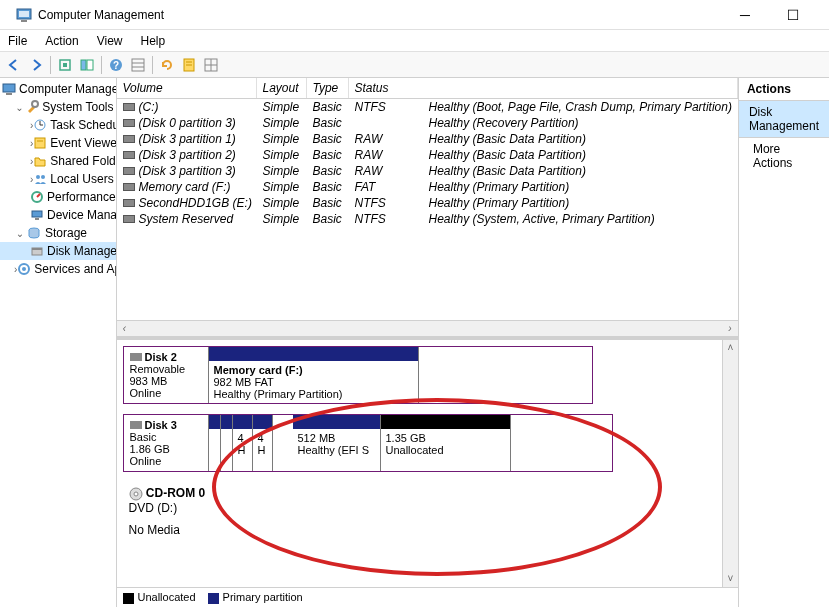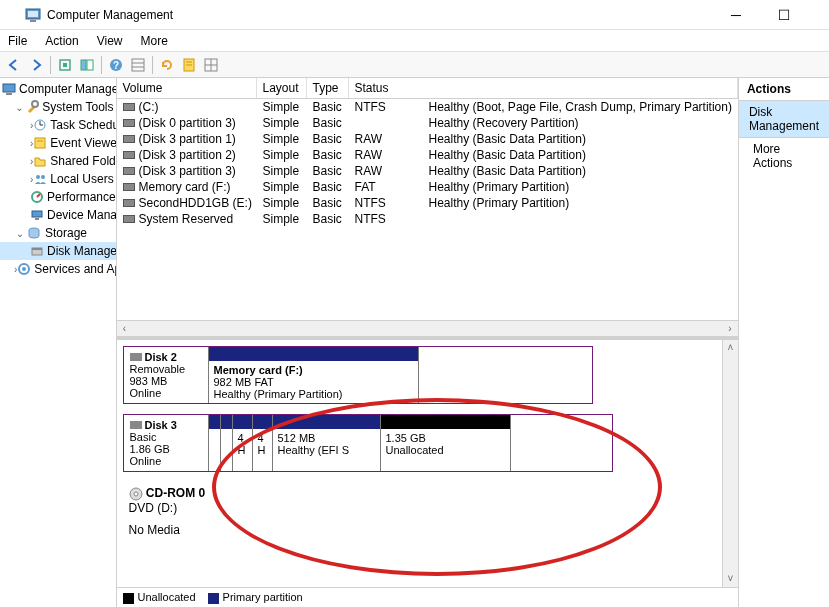--- a/index.html
+++ b/index.html
@@ -1,37 +1,37 @@
 <!DOCTYPE html>
 <html><head>
 <meta charset="utf-8">
 <style>
 * { box-sizing: border-box; margin: 0; padding: 0; }
 body { font-family: "Segoe UI", Tahoma, sans-serif; font-size: 12px; background: #fff; color: #000; width: 829px; height: 607px; overflow: hidden; }
-.titlebar { display: flex; align-items: center; height: 30px; padding: 0 25px; border-bottom: 1px solid #e0e0e0; }
+.titlebar { display: flex; align-items: center; height: 30px; padding: 0 16px; border-bottom: 1px solid #e0e0e0; }
 .titlebar-icon { width: 16px; height: 16px; margin-right: 6px; }
 .titlebar-title { flex: 1; font-size: 12px; }
 .titlebar-btns { display: flex; gap: 8px; }
 .tb-btn { width: 40px; height: 20px; display: flex; align-items: center; justify-content: center; font-size: 14px; cursor: pointer; }
 .menubar { display: flex; gap: 2px; padding: 2px 0; height: 22px; border-bottom: 1px solid #e0e0e0; }
 .menu-item { padding: 2px 8px; cursor: pointer; }
 .toolbar { display: flex; align-items: center; gap: 2px; padding: 2px 4px; height: 26px; border-bottom: 1px solid #d0d0d0; background: #f8f8f8; }
 .tb-icon { width: 20px; height: 20px; display: flex; align-items: center; justify-content: center; cursor: pointer; border: 1px solid transparent; }
 .tb-sep { width: 1px; height: 18px; background: #c0c0c0; margin: 0 2px; }
 .main { display: flex; height: calc(100% - 78px); }
 .nav { width: 167px; border-right: 1px solid #d0d0d0; overflow: auto; padding: 2px 0; background: #fff; }
 .tree-item { display: flex; align-items: center; padding: 1px 2px; cursor: pointer; white-space: nowrap; }
 .tree-item.selected { background: #cce8ff; }
 .tree-toggle { width: 12px; text-align: center; font-size: 10px; color: #666; }
 .tree-icon { width: 16px; height: 16px; margin-right: 3px; display: inline-flex; align-items: center; justify-content: center; }
 .indent-0 { padding-left: 2px; }
 .indent-1 { padding-left: 14px; }
 .indent-2 { padding-left: 30px; }
 .content { flex: 1; display: flex; flex-direction: column; border-right: 1px solid #d0d0d0; }
-.volume-table { flex: 0 0 auto; height: 262px; overflow: auto; border-bottom: 4px solid #d0d0d0; position: relative; }
+.volume-table { flex: 0 0 auto; height: 262px; overflow: auto; border-bottom: 4px solid #d0d0d0; position: relative; font-style: italic; }
 .vt-header { display: flex; background: #fff; border-bottom: 1px solid #d0d0d0; }
 .vt-th { padding: 3px 6px; border-right: 1px solid #e0e0e0; font-weight: normal; cursor: pointer; background: #fff; }
 .vt-row { display: flex; padding: 0; cursor: pointer; }
 .vt-td { padding: 1px 6px; white-space: nowrap; overflow: hidden; }
 .col-volume { width: 140px; }
 .col-layout { width: 50px; }
 .col-type { width: 42px; }
 .col-fs { width: 74px; }
 .col-status { flex: 1; }
 .vol-icon { display: inline-block; width: 12px; height: 8px; background: #888; margin-right: 4px; border: 1px solid #555; }
@@ -71,21 +71,21 @@
   <div class="titlebar-btns">
     <div class="tb-btn">─</div>
     <div class="tb-btn">☐</div>
   </div>
 </div>
 
 <div class="menubar">
   <div class="menu-item">File</div>
   <div class="menu-item">Action</div>
   <div class="menu-item">View</div>
-  <div class="menu-item">More</div>
+  <div class="menu-item">Help</div>
 </div>
 
 <div class="toolbar">
   <div class="tb-icon">
       <svg width="14" height="14">
         <path d="M9 2 L3 7 L9 12" fill="none" stroke="#2a6fc9" stroke-width="2"></path>
       </svg>
     </div>
   <div class="tb-icon">
       <svg width="14" height="14">
@@ -314,20 +314,21 @@
             <div class="vt-td col-layout">Simple</div>
             <div class="vt-td col-type">Basic</div>
             <div class="vt-td col-fs">NTFS</div>
             <div class="vt-td col-status">Healthy (Primary Partition)</div>
           </div>
           <div class="vt-row">
             <div class="vt-td col-volume"><span class="vol-icon"></span>System Reserved</div>
             <div class="vt-td col-layout">Simple</div>
             <div class="vt-td col-type">Basic</div>
             <div class="vt-td col-fs">NTFS</div>
+            <div class="vt-td col-status">Healthy (System, Active, Primary Partition)</div>
           </div>
         </div>
       <div class="hscroll">
           <span>‹</span>
           <span>›</span>
         </div>
     </div>
 
     <div class="disk-panel">
       <div class="vscroll">
@@ -371,21 +372,21 @@
               <div class="part-body"><br></div>
             </div>
             <div class="part" style="width: 20px;">
               <div class="part-bar"></div>
               <div class="part-body">4<br>H</div>
             </div>
             <div class="part" style="width: 20px;">
               <div class="part-bar"></div>
               <div class="part-body">4<br>H</div>
             </div>
-            <div class="part" style="width: 108px;">
+            <div class="part" style="width: 108px; padding-left: 20px;">
               <div class="part-bar"></div>
               <div class="part-body">512 MB<br>Healthy (EFI S</div>
             </div>
             <div class="part" style="width: 130px;">
               <div class="part-bar unalloc"></div>
               <div class="part-body">1.35 GB<br>Unallocated</div>
             </div>
           </div>
       </div>
 

